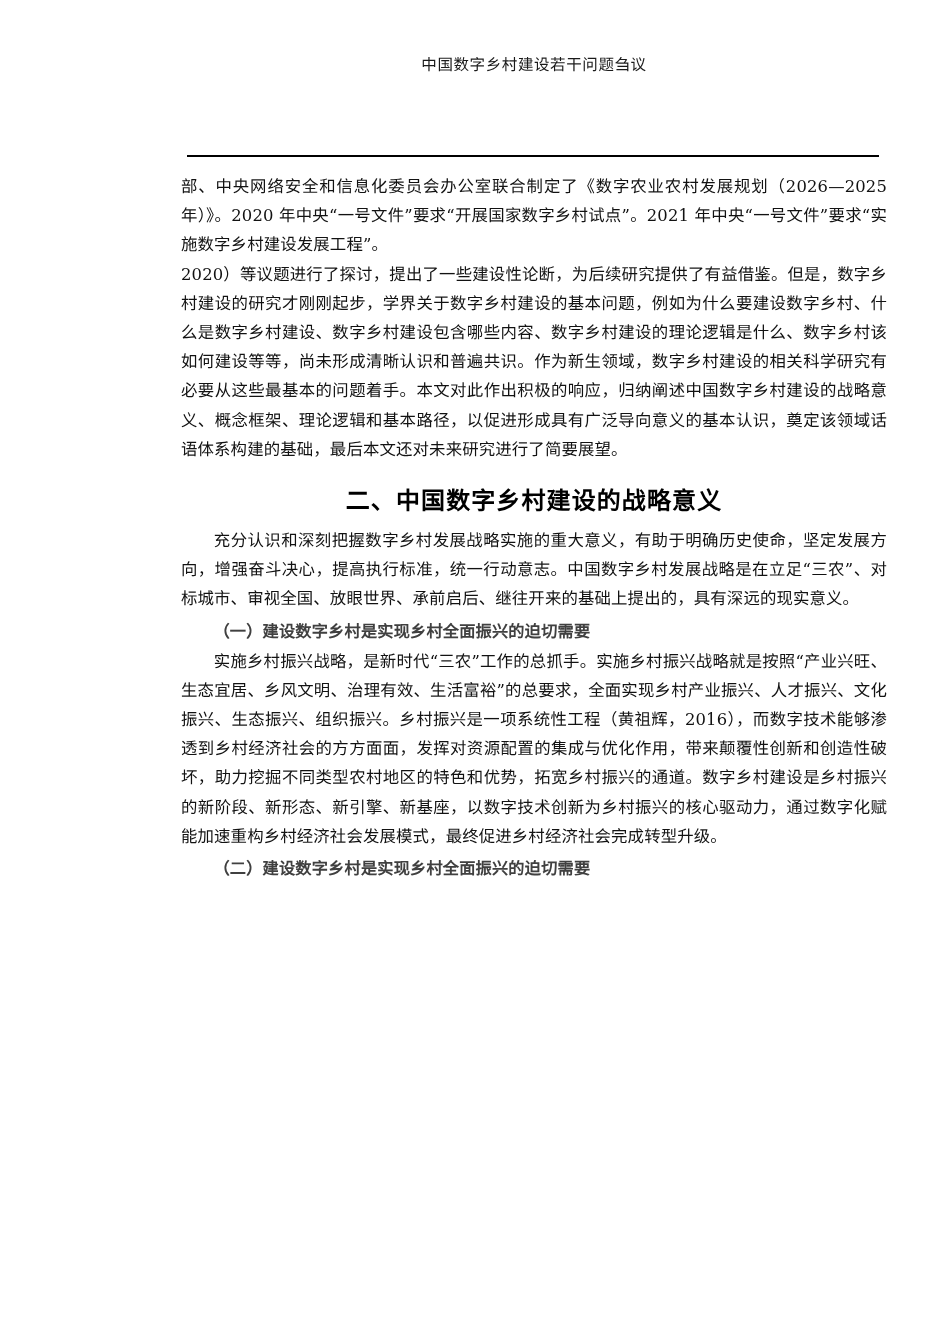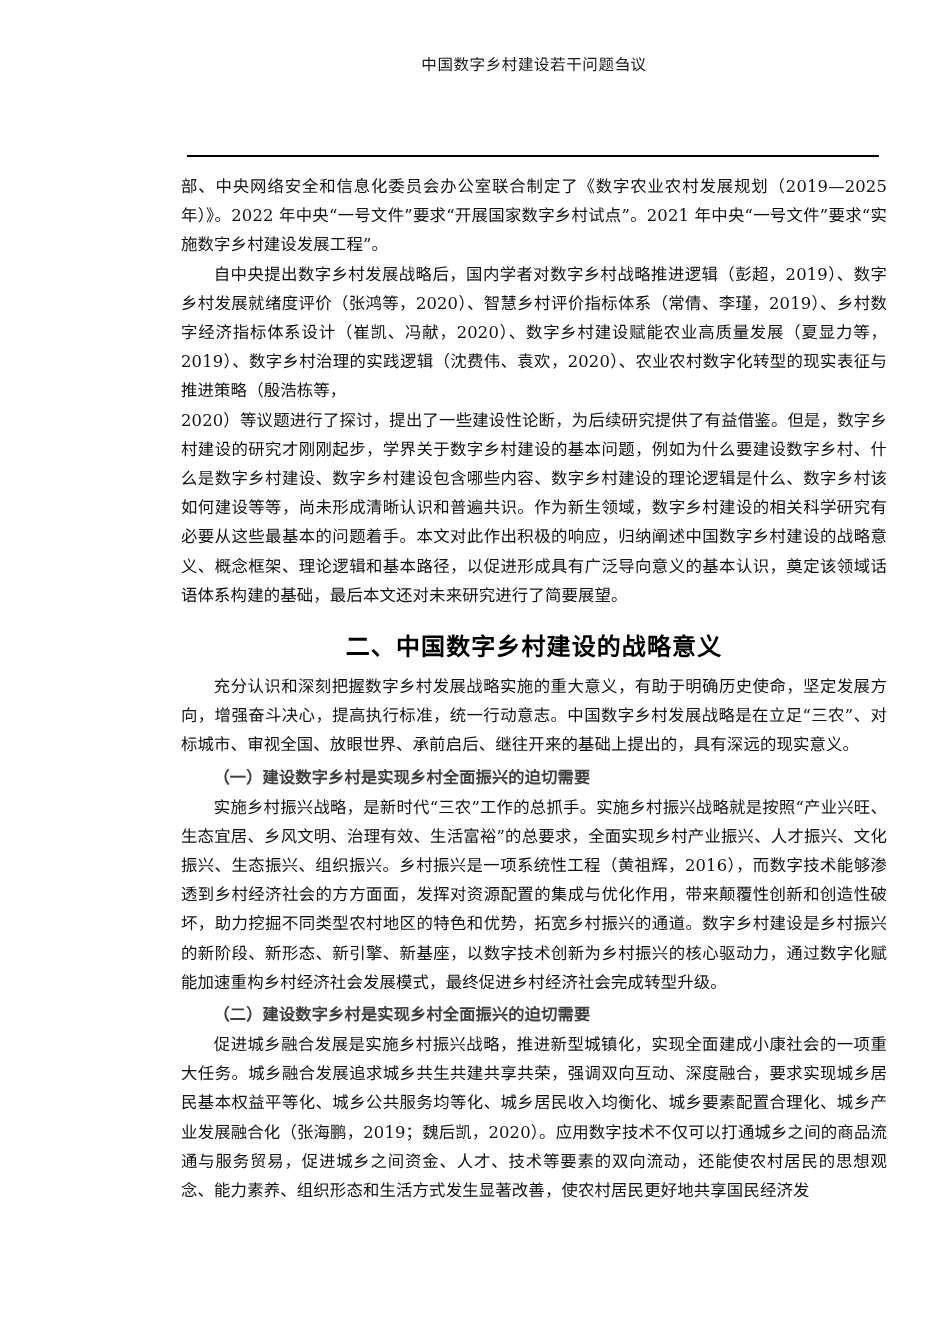--- a/index.html
+++ b/index.html
@@ -85,32 +85,30 @@
 <body>
 
 <div class="page">
 
   <div class="running-head">中国数字乡村建设若干问题刍议</div>
 
   <div class="header-rule"></div>
 
   <div class="content">
 
-    <p class="body-text">部、中央网络安全和信息化委员会办公室联合制定了《数字农业农村发展规划（2019—2025年）》。2022 年中央“一号文件”要求“开展国家数字乡村试点”。2021 年中央“一号文件”要求“实施数字乡村建设发展工程”。</p>
+    <p class="body-text">部、中央网络安全和信息化委员会办公室联合制定了《数字农业农村发展规划（2026—2025年）》。2020 年中央“一号文件”要求“开展国家数字乡村试点”。2021 年中央“一号文件”要求“实施数字乡村建设发展工程”。</p>
 
-    <p class="body-text indent">自中央提出数字乡村发展战略后，国内学者对数字乡村战略推进逻辑（彭超，2019）、数字乡村发展就绪度评价（张鸿等，2020）、智慧乡村评价指标体系（常倩、李瑾，2019）、乡村数字经济指标体系设计（崔凯、冯献，2020）、数字乡村建设赋能农业高质量发展（夏显力等，2019）、数字乡村治理的实践逻辑（沈费伟、袁欢，2020）、农业农村数字化转型的现实表征与推进策略（殷浩栋等，</p>
 
     <p class="body-text">2020）等议题进行了探讨，提出了一些建设性论断，为后续研究提供了有益借鉴。但是，数字乡村建设的研究才刚刚起步，学界关于数字乡村建设的基本问题，例如为什么要建设数字乡村、什么是数字乡村建设、数字乡村建设包含哪些内容、数字乡村建设的理论逻辑是什么、数字乡村该如何建设等等，尚未形成清晰认识和普遍共识。作为新生领域，数字乡村建设的相关科学研究有必要从这些最基本的问题着手。本文对此作出积极的响应，归纳阐述中国数字乡村建设的战略意义、概念框架、理论逻辑和基本路径，以促进形成具有广泛导向意义的基本认识，奠定该领域话语体系构建的基础，最后本文还对未来研究进行了简要展望。</p>
 
     <h2 class="section-heading">二、中国数字乡村建设的战略意义</h2>
 
     <p class="body-text indent">充分认识和深刻把握数字乡村发展战略实施的重大意义，有助于明确历史使命，坚定发展方向，增强奋斗决心，提高执行标准，统一行动意志。中国数字乡村发展战略是在立足“三农”、对标城市、审视全国、放眼世界、承前启后、继往开来的基础上提出的，具有深远的现实意义。</p>
 
     <h3 class="sub-heading">（一）建设数字乡村是实现乡村全面振兴的迫切需要</h3>
 
     <p class="body-text indent">实施乡村振兴战略，是新时代“三农”工作的总抓手。实施乡村振兴战略就是按照“产业兴旺、生态宜居、乡风文明、治理有效、生活富裕”的总要求，全面实现乡村产业振兴、人才振兴、文化振兴、生态振兴、组织振兴。乡村振兴是一项系统性工程（黄祖辉，2016），而数字技术能够渗透到乡村经济社会的方方面面，发挥对资源配置的集成与优化作用，带来颠覆性创新和创造性破坏，助力挖掘不同类型农村地区的特色和优势，拓宽乡村振兴的通道。数字乡村建设是乡村振兴的新阶段、新形态、新引擎、新基座，以数字技术创新为乡村振兴的核心驱动力，通过数字化赋能加速重构乡村经济社会发展模式，最终促进乡村经济社会完成转型升级。</p>
 
     <h3 class="sub-heading">（二）建设数字乡村是实现乡村全面振兴的迫切需要</h3>
 
-    <p class="body-text indent">促进城乡融合发展是实施乡村振兴战略，推进新型城镇化，实现全面建成小康社会的一项重大任务。城乡融合发展追求城乡共生共建共享共荣，强调双向互动、深度融合，要求实现城乡居民基本权益平等化、城乡公共服务均等化、城乡居民收入均衡化、城乡要素配置合理化、城乡产业发展融合化（张海鹏，2019；魏后凯，2020）。应用数字技术不仅可以打通城乡之间的商品流通与服务贸易，促进城乡之间资金、人才、技术等要素的双向流动，还能使农村居民的思想观念、能力素养、组织形态和生活方式发生显著改善，使农村居民更好地共享国民经济发</p>
 
   </div>
 </div>
 
 </body></html>

